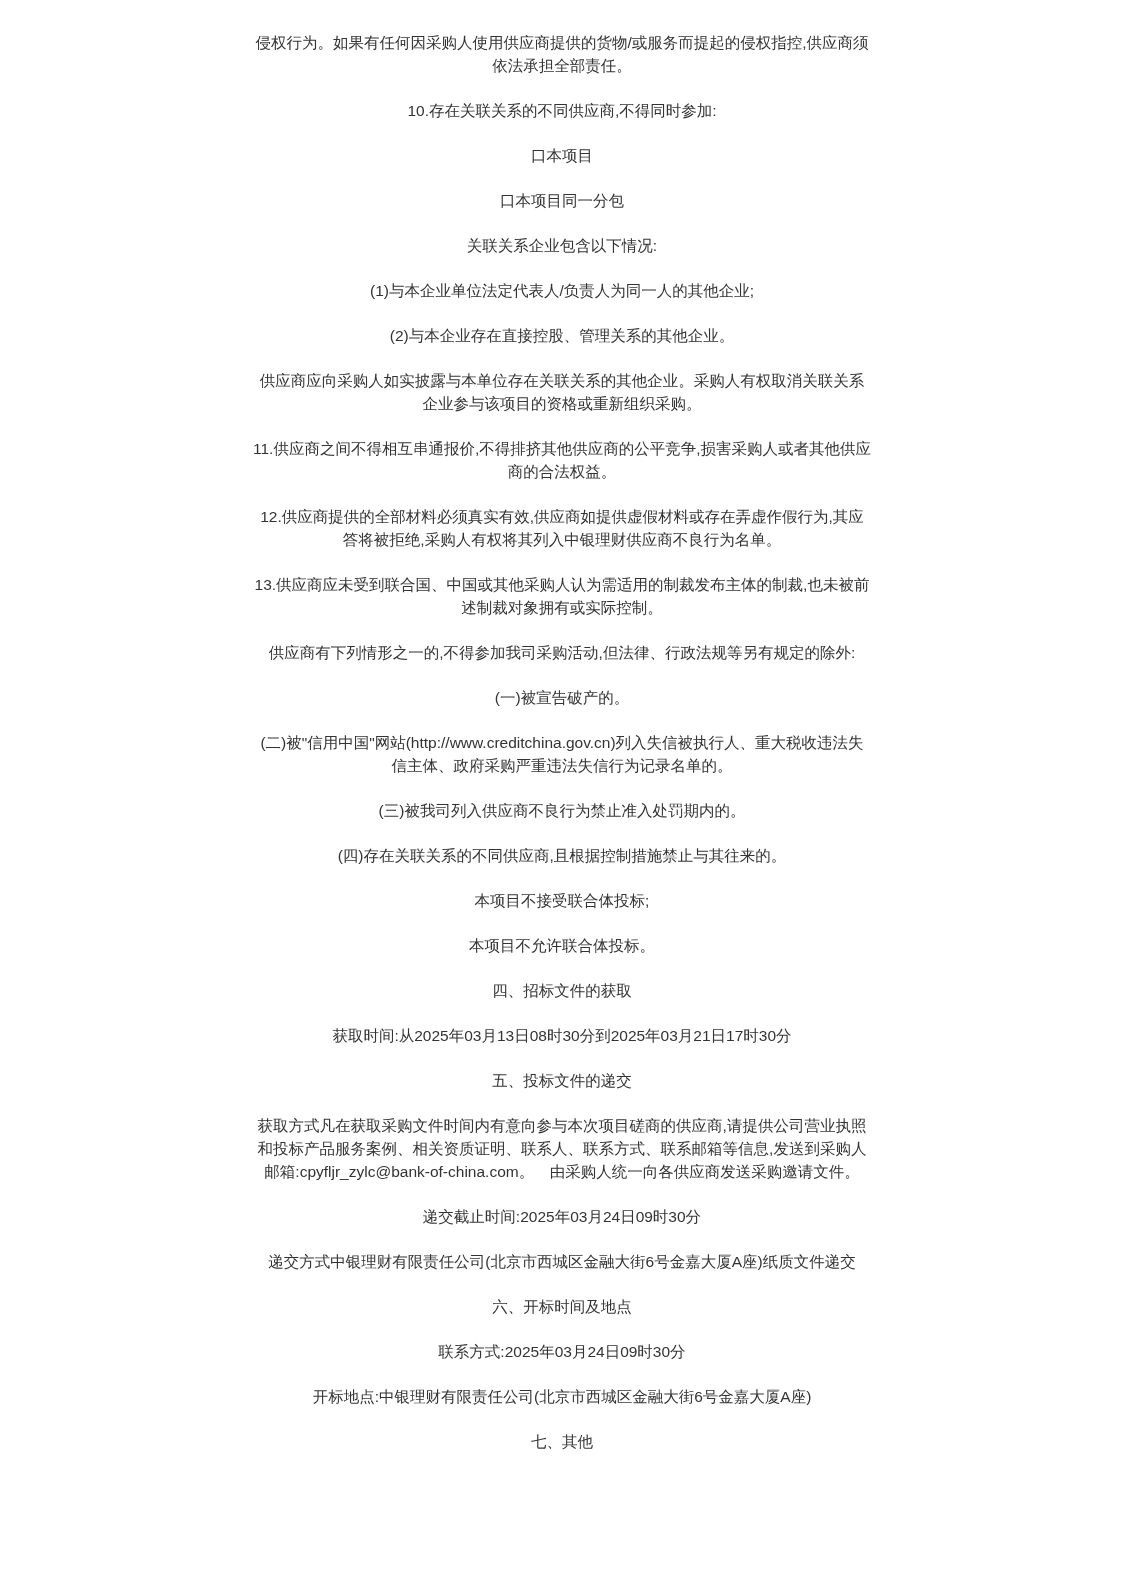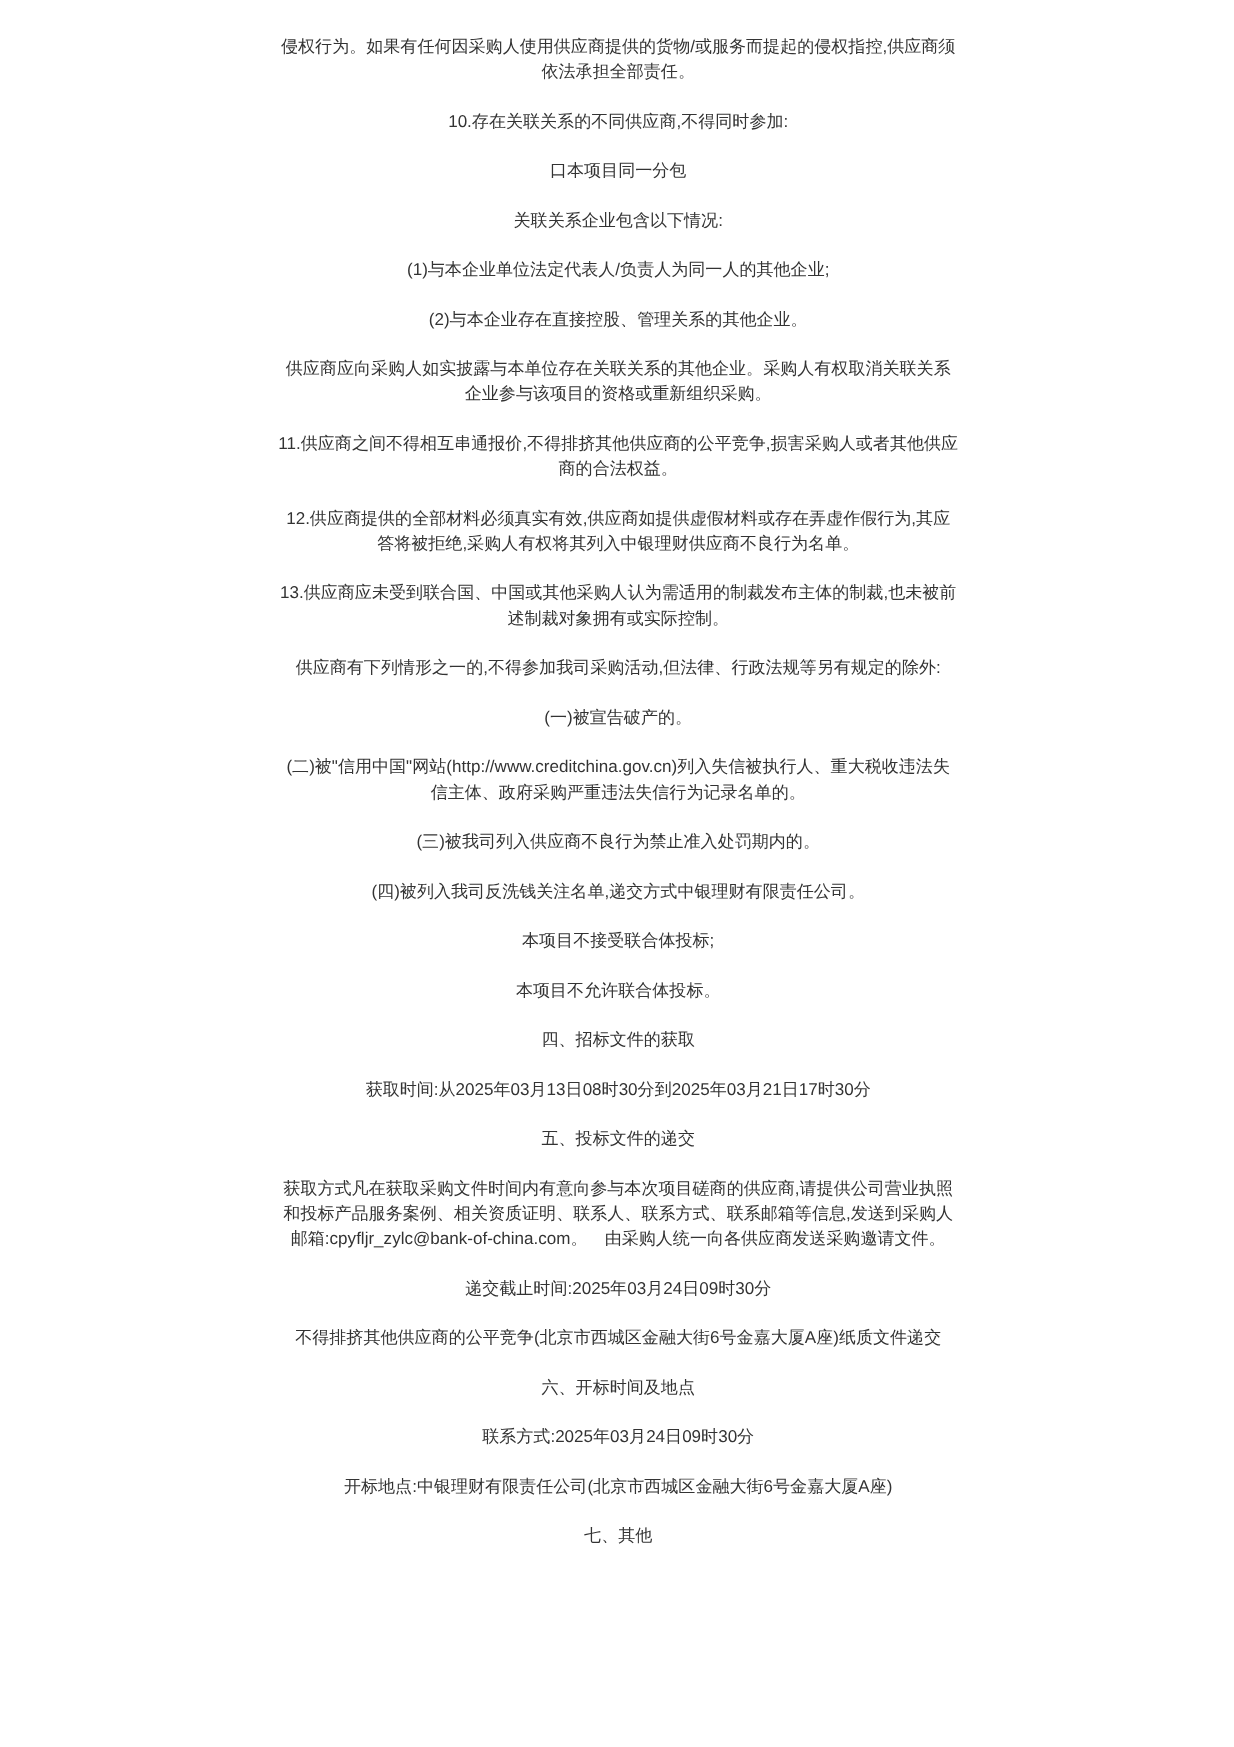--- a/index.html
+++ b/index.html
@@ -32,39 +32,40 @@
     white-space: pre-wrap;
   }
 </style>
 </head>
 <body>
 
 <div class="page">
   <div class="doc-column">
     <p>侵权行为。如果有任何因采购人使用供应商提供的货物/或服务而提起的侵权指控,供应商须依法承担全部责任。</p>
     <p>10.存在关联关系的不同供应商,不得同时参加:</p>
+    <p>口本项目</p>
     <p>口本项目同一分包</p>
     <p>关联关系企业包含以下情况:</p>
     <p>(1)与本企业单位法定代表人/负责人为同一人的其他企业;</p>
     <p>(2)与本企业存在直接控股、管理关系的其他企业。</p>
     <p>供应商应向采购人如实披露与本单位存在关联关系的其他企业。采购人有权取消关联关系企业参与该项目的资格或重新组织采购。</p>
     <p>11.供应商之间不得相互串通报价,不得排挤其他供应商的公平竞争,损害采购人或者其他供应商的合法权益。</p>
     <p>12.供应商提供的全部材料必须真实有效,供应商如提供虚假材料或存在弄虚作假行为,其应答将被拒绝,采购人有权将其列入中银理财供应商不良行为名单。</p>
     <p>13.供应商应未受到联合国、中国或其他采购人认为需适用的制裁发布主体的制裁,也未被前述制裁对象拥有或实际控制。</p>
     <p>供应商有下列情形之一的,不得参加我司采购活动,但法律、行政法规等另有规定的除外:</p>
     <p>(一)被宣告破产的。</p>
     <p>(二)被"信用中国"网站(http://www.creditchina.gov.cn)列入失信被执行人、重大税收违法失信主体、政府采购严重违法失信行为记录名单的。</p>
     <p>(三)被我司列入供应商不良行为禁止准入处罚期内的。</p>
-    <p>(四)被列入我司反洗钱关注名单,递交方式中银理财有限责任公司。</p>
+    <p>(四)存在关联关系的不同供应商,且根据控制措施禁止与其往来的。</p>
     <p>本项目不接受联合体投标;</p>
     <p>本项目不允许联合体投标。</p>
     <p>四、招标文件的获取</p>
     <p>获取时间:从2025年03月13日08时30分到2025年03月21日17时30分</p>
     <p>五、投标文件的递交</p>
     <p>获取方式凡在获取采购文件时间内有意向参与本次项目磋商的供应商,请提供公司营业执照和投标产品服务案例、相关资质证明、联系人、联系方式、联系邮箱等信息,发送到采购人邮箱:cpyfljr_zylc@bank-of-china.com。　由采购人统一向各供应商发送采购邀请文件。</p>
     <p>递交截止时间:2025年03月24日09时30分</p>
-    <p>不得排挤其他供应商的公平竞争(北京市西城区金融大街6号金嘉大厦A座)纸质文件递交</p>
+    <p>递交方式中银理财有限责任公司(北京市西城区金融大街6号金嘉大厦A座)纸质文件递交</p>
     <p>六、开标时间及地点</p>
     <p>联系方式:2025年03月24日09时30分</p>
     <p>开标地点:中银理财有限责任公司(北京市西城区金融大街6号金嘉大厦A座)</p>
     <p>七、其他</p>
   </div>
 </div>
 
 </body></html>

